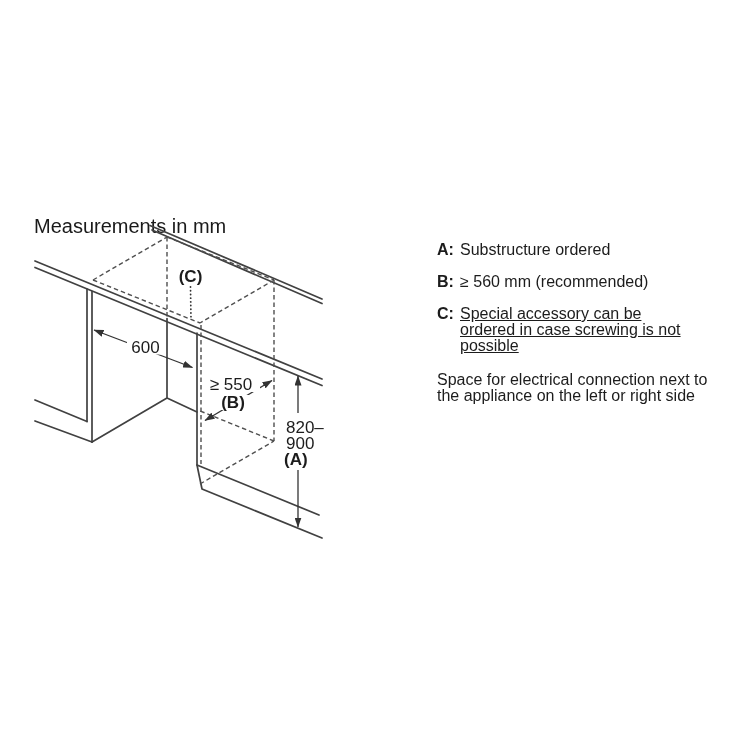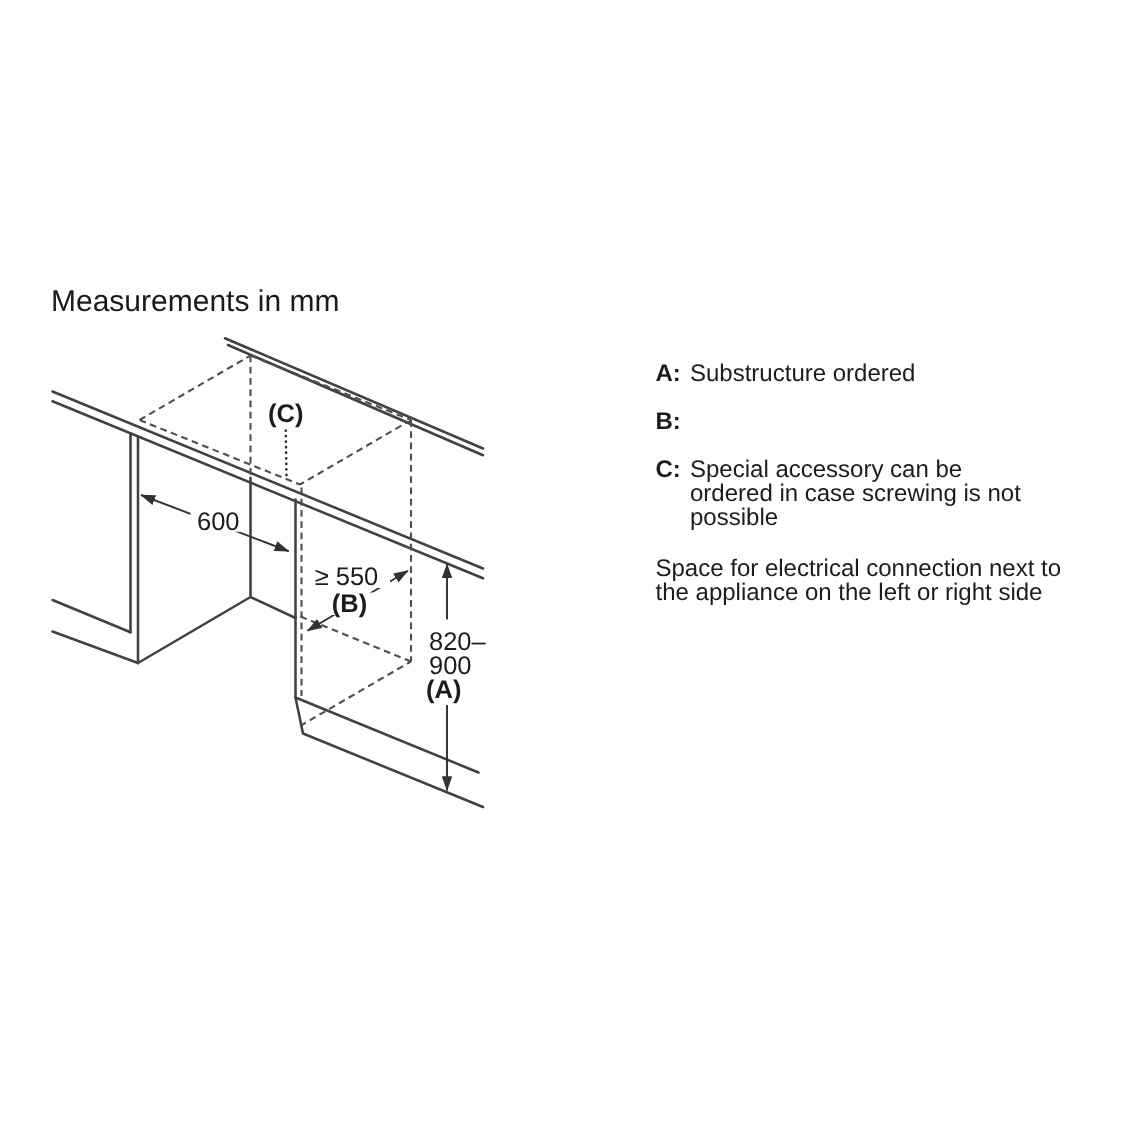--- a/index.html
+++ b/index.html
@@ -8,21 +8,21 @@
     width: 750px;
     height: 750px;
     background: #ffffff;
     overflow: hidden;
     font-family: "Liberation Sans", sans-serif;
     color: #1c1c1c;
   }
   .heading {
     position: absolute;
     left: 34px;
-    top: 191px;
+    top: 216px;
     font-size: 20px;
     line-height: 20px;
     color: #1a1a1a;
     white-space: nowrap;
   }
   .diagram-svg {
     position: absolute;
     left: 0; top: 0;
     width: 750px; height: 750px;
   }
@@ -38,21 +38,21 @@
     top: 242px;
     width: 292px;
     font-size: 16px;
     line-height: 16px;
   }
   .legend-item { display: flex; }
   .legend-item.mb16 { margin-bottom: 16px; }
   .legend-item.mb18 { margin-bottom: 18px; }
   .legend-key { flex: 0 0 23px; font-weight: bold; }
   .legend-val { flex: 0 1 auto; }
-  .legend-val.c-text { max-width: 230px; }
+  .legend-val.c-text { max-width: 230px; text-decoration: underline; }
   .legend-note { width: 280px; }
 </style>
 </head>
 <body>
 
 <div class="page">
 
   <div class="heading">Measurements in mm</div>
 
   <svg class="diagram-svg" viewBox="0 0 750 750" xmlns="http://www.w3.org/2000/svg">
@@ -108,20 +108,21 @@
     </g>
   </svg>
 
   <div class="legend">
     <div class="legend-item mb16">
       <span class="legend-key">A:</span>
       <span class="legend-val">Substructure ordered</span>
     </div>
     <div class="legend-item mb16">
       <span class="legend-key">B:</span>
+      <span class="legend-val">≥ 560 mm (recommended)</span>
     </div>
     <div class="legend-item mb18">
       <span class="legend-key">C:</span>
       <span class="legend-val c-text">Special accessory can be ordered in case screwing is not possible</span>
     </div>
     <div class="legend-note">Space for electrical connection next to the appliance on the left or right side</div>
   </div>
 
 </div>
 

